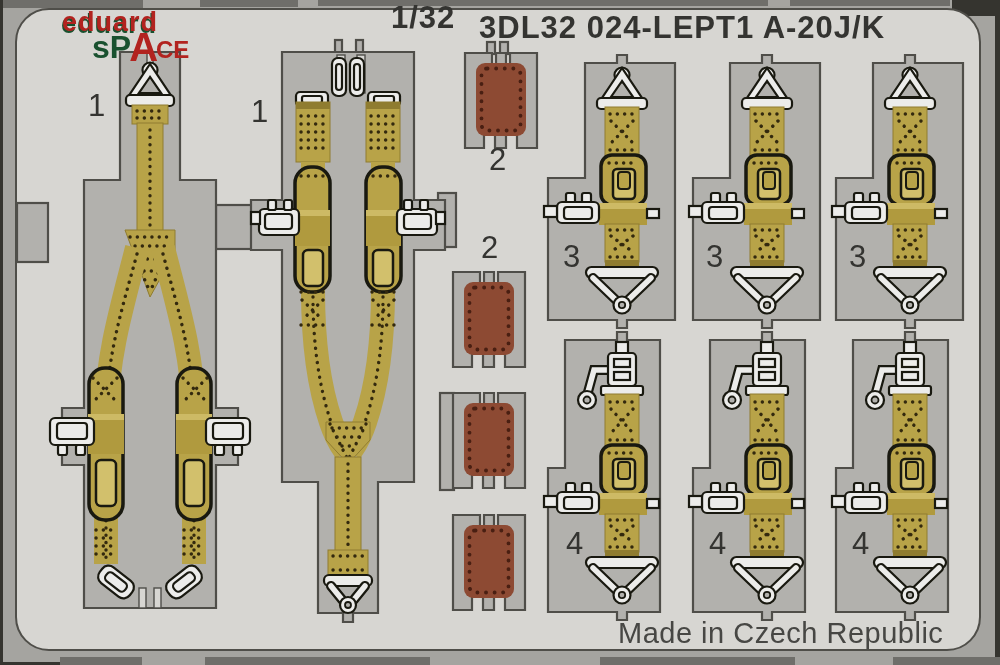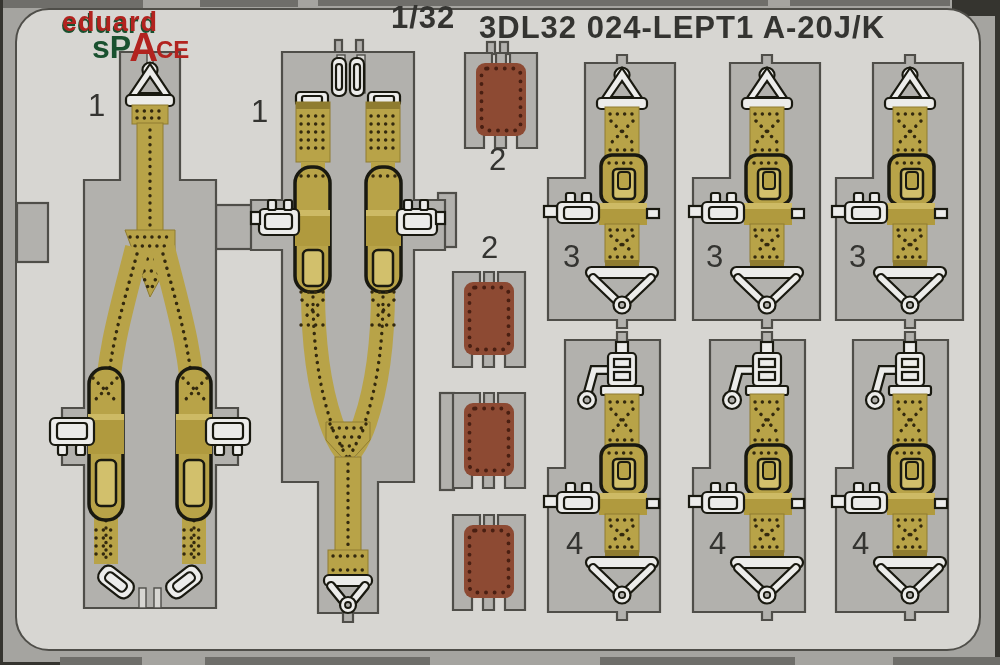--- a/index.html
+++ b/index.html
@@ -263,20 +263,21 @@
   </svg>
 
   <div class="logo">
     <span class="logo-top">eduard</span>
     <span class="logo-bottom"><span class="lg-sp">sP</span><span class="lg-a">A</span><span class="lg-ce">CE</span></span>
   </div>
 
   <div class="scale-text">1/32</div>
   <div class="code-text">3DL32 024-LEPT1 A-20J/K</div>
 
+  <div class="madein-text">Made in Czech Republic</div>
 
   <span class="plabel" style="left:88px;top:90px">1</span>
   <span class="plabel" style="left:251px;top:96px">1</span>
   <span class="plabel" style="left:489px;top:144px">2</span>
   <span class="plabel" style="left:481px;top:232px">2</span>
   <span class="plabel" style="left:563px;top:241px">3</span>
   <span class="plabel" style="left:706px;top:241px">3</span>
   <span class="plabel" style="left:849px;top:241px">3</span>
   <span class="plabel" style="left:566px;top:528px">4</span>
   <span class="plabel" style="left:709px;top:528px">4</span>

